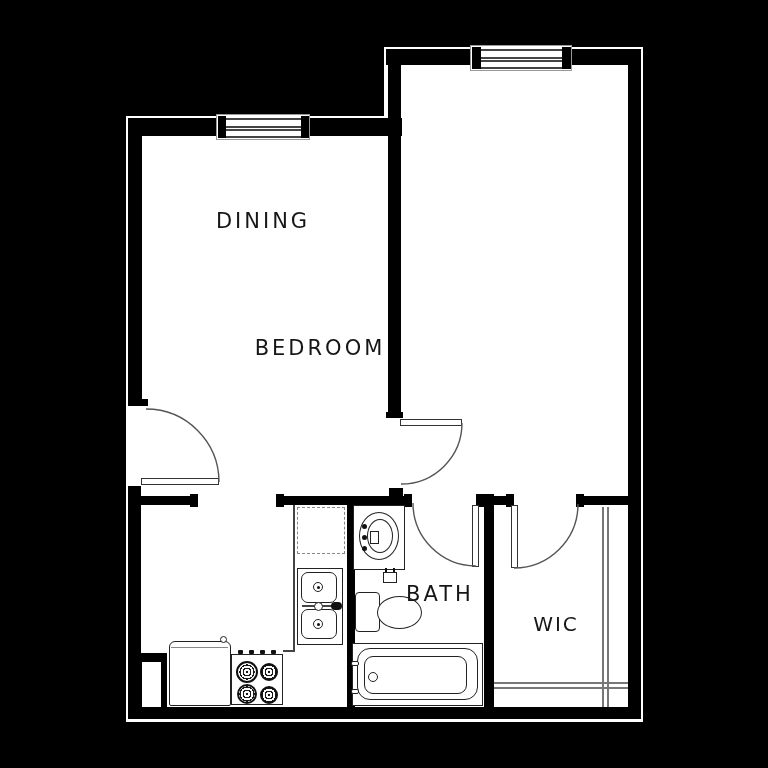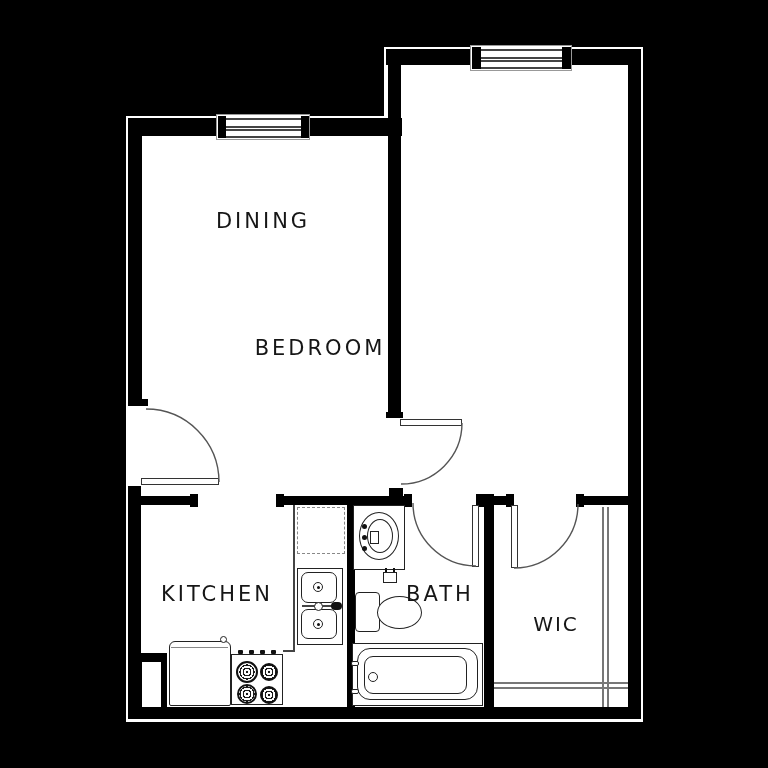--- a/index.html
+++ b/index.html
@@ -141,17 +141,16 @@
 
   <svg width="768" height="768" viewBox="0 0 768 768" fill="none" stroke="#555" stroke-width="1.4">
     <path d="M 146 409 A 73 73 0 0 1 219 482"></path>
     <path d="M 462 423 A 61 61 0 0 1 401 484"></path>
     <path d="M 413 503 A 63 63 0 0 0 476 566"></path>
     <path d="M 514 568 A 64 64 0 0 0 578 504"></path>
   </svg>
 
   <div class="room-label" style="left:263px;top:221px;">DINING</div>
   <div class="room-label" style="left:320px;top:348px;">BEDROOM</div>
-  <div class="room-label" style="left:217px;top:594px;">KITCHEN</div>
   <div class="room-label" style="left:440px;top:594px;">BATH</div>
   <div class="room-label" style="left:556px;top:624px;font-size:20px;letter-spacing:2px;">WIC</div>
 
 </div>
 
 </body></html>

